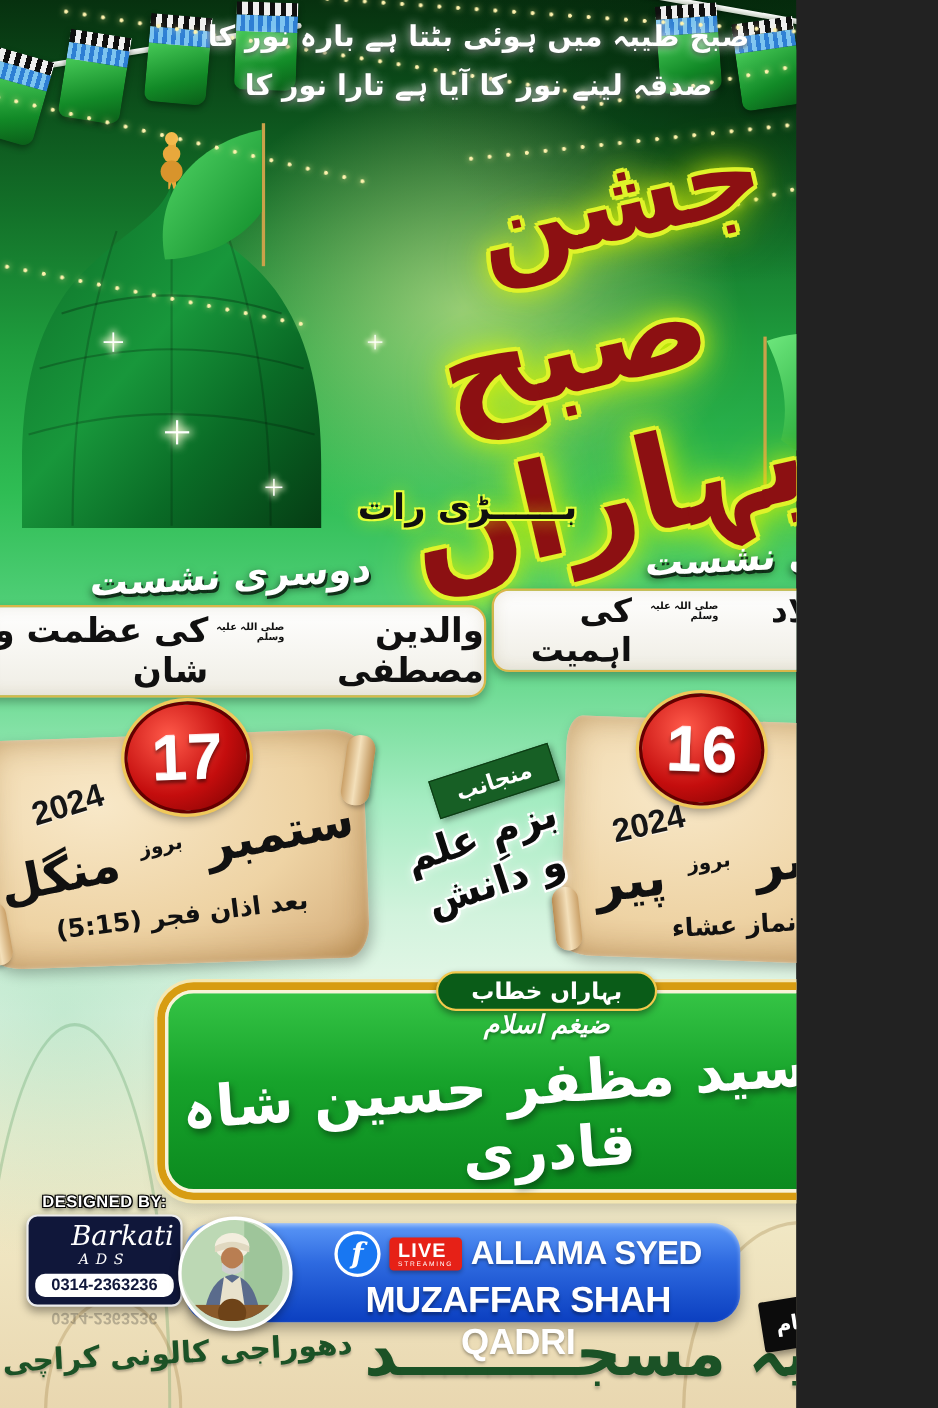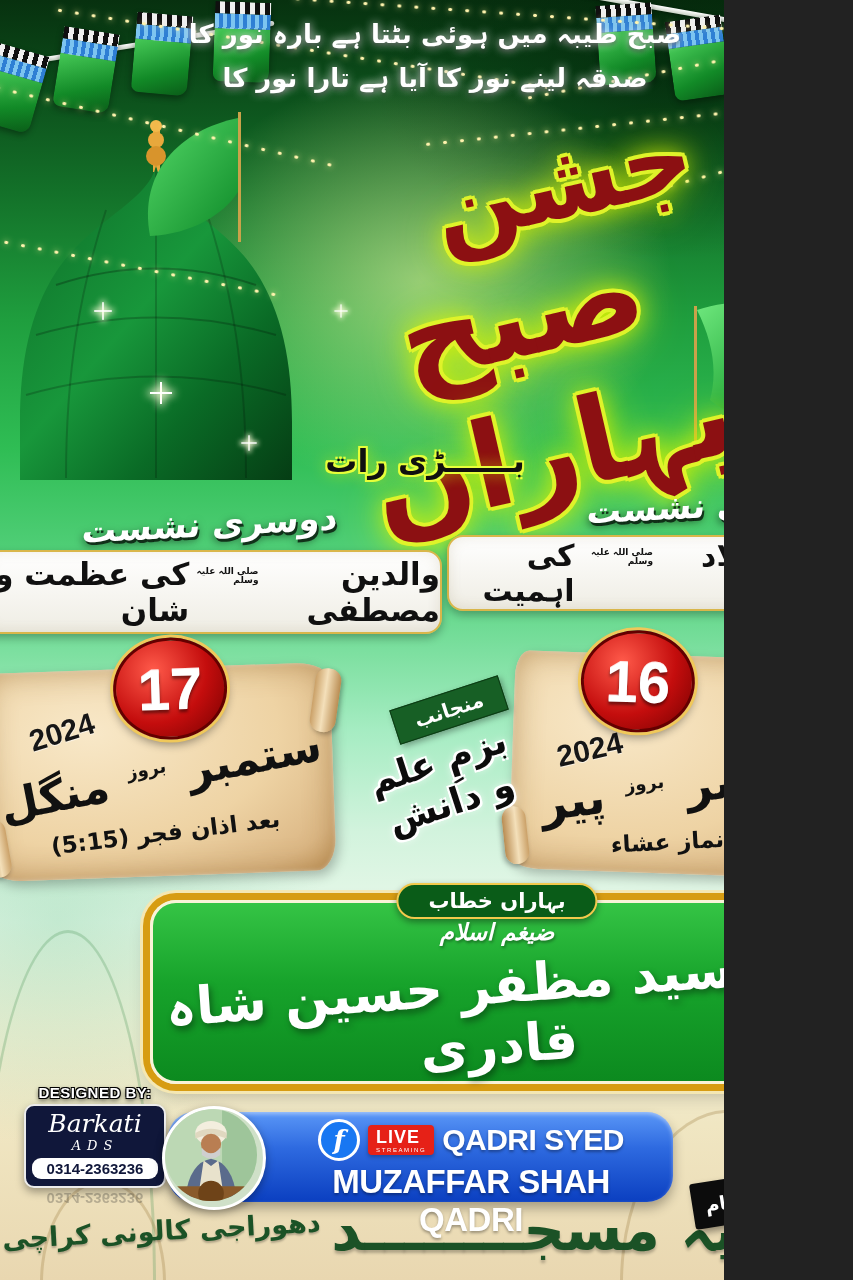--- a/index.html
+++ b/index.html
@@ -115,21 +115,21 @@
     color:#fff;font-size:52px;font-weight:bold;transform:rotate(-4deg);
     text-shadow:2px 4px 7px rgba(0,0,0,.4);}
 
   
   .designer{left:24px;top:1084px;width:142px;z-index:8;text-align:center;
     font-family:"Liberation Sans",sans-serif;}
   .designer .lbl{color:#fff;font-weight:bold;font-size:15px;letter-spacing:.5px;
     text-shadow:-1px -1px 0 #000,1px -1px 0 #000,-1px 1px 0 #000,1px 1px 0 #000,0 2px 5px #000;}
   .designer .box{margin-top:3px;background:#10173a;border:2px solid #ececec;border-radius:10px;
     padding:5px 6px 7px;box-shadow:0 4px 8px rgba(0,0,0,.35);}
-  .designer .name{font-family:"DejaVu Serif",serif;font-style:italic;font-size:25px;color:#fff;line-height:26px;}
+  .designer .name{font-family:"DejaVu Serif",serif;font-style:italic;font-size:25px;color:#fff;line-height:26px;text-align:right;}
   .designer .sub{font-family:"DejaVu Serif",serif;font-style:italic;font-size:13px;letter-spacing:6px;
     color:#fff;margin-top:1px;}
   .designer .phone{margin-top:5px;background:#fff;border-radius:9px;color:#10173a;
     font-weight:bold;font-size:15px;padding:2px 0;}
   .designer .reflection{margin-top:2px;transform:scaleY(-1);opacity:.28;color:#2a2a2a;
     font-weight:bold;font-size:15px;}
 
   
   .livebar{left:168px;top:1112px;width:505px;height:90px;z-index:8;border-radius:26px;
     background:linear-gradient(180deg,#5a97f7 0%,#2e6ae0 40%,#0b3fc0 100%);
@@ -336,21 +336,21 @@
         </g>
       </svg>
     </div>
     <div class="content">
       <div class="row1">
         <div class="fb">f</div>
         <div class="livebadge">
           <div class="lv">LIVE</div>
           <div class="st">STREAMING</div>
         </div>
-        <div class="n1">QADRI SYED</div>
+        <div class="n1">ALLAMA SYED</div>
       </div>
       <div class="n2">MUZAFFAR SHAH QADRI</div>
     </div>
   </div>
 
   <div class="abs venue-badge">بمقام</div>
   <div class="abs venue-line">
     <span class="masjid">حبیبیہ مسجــــــــد</span>
     <span class="address">دھوراجی کالونی کراچی</span>
   </div>

